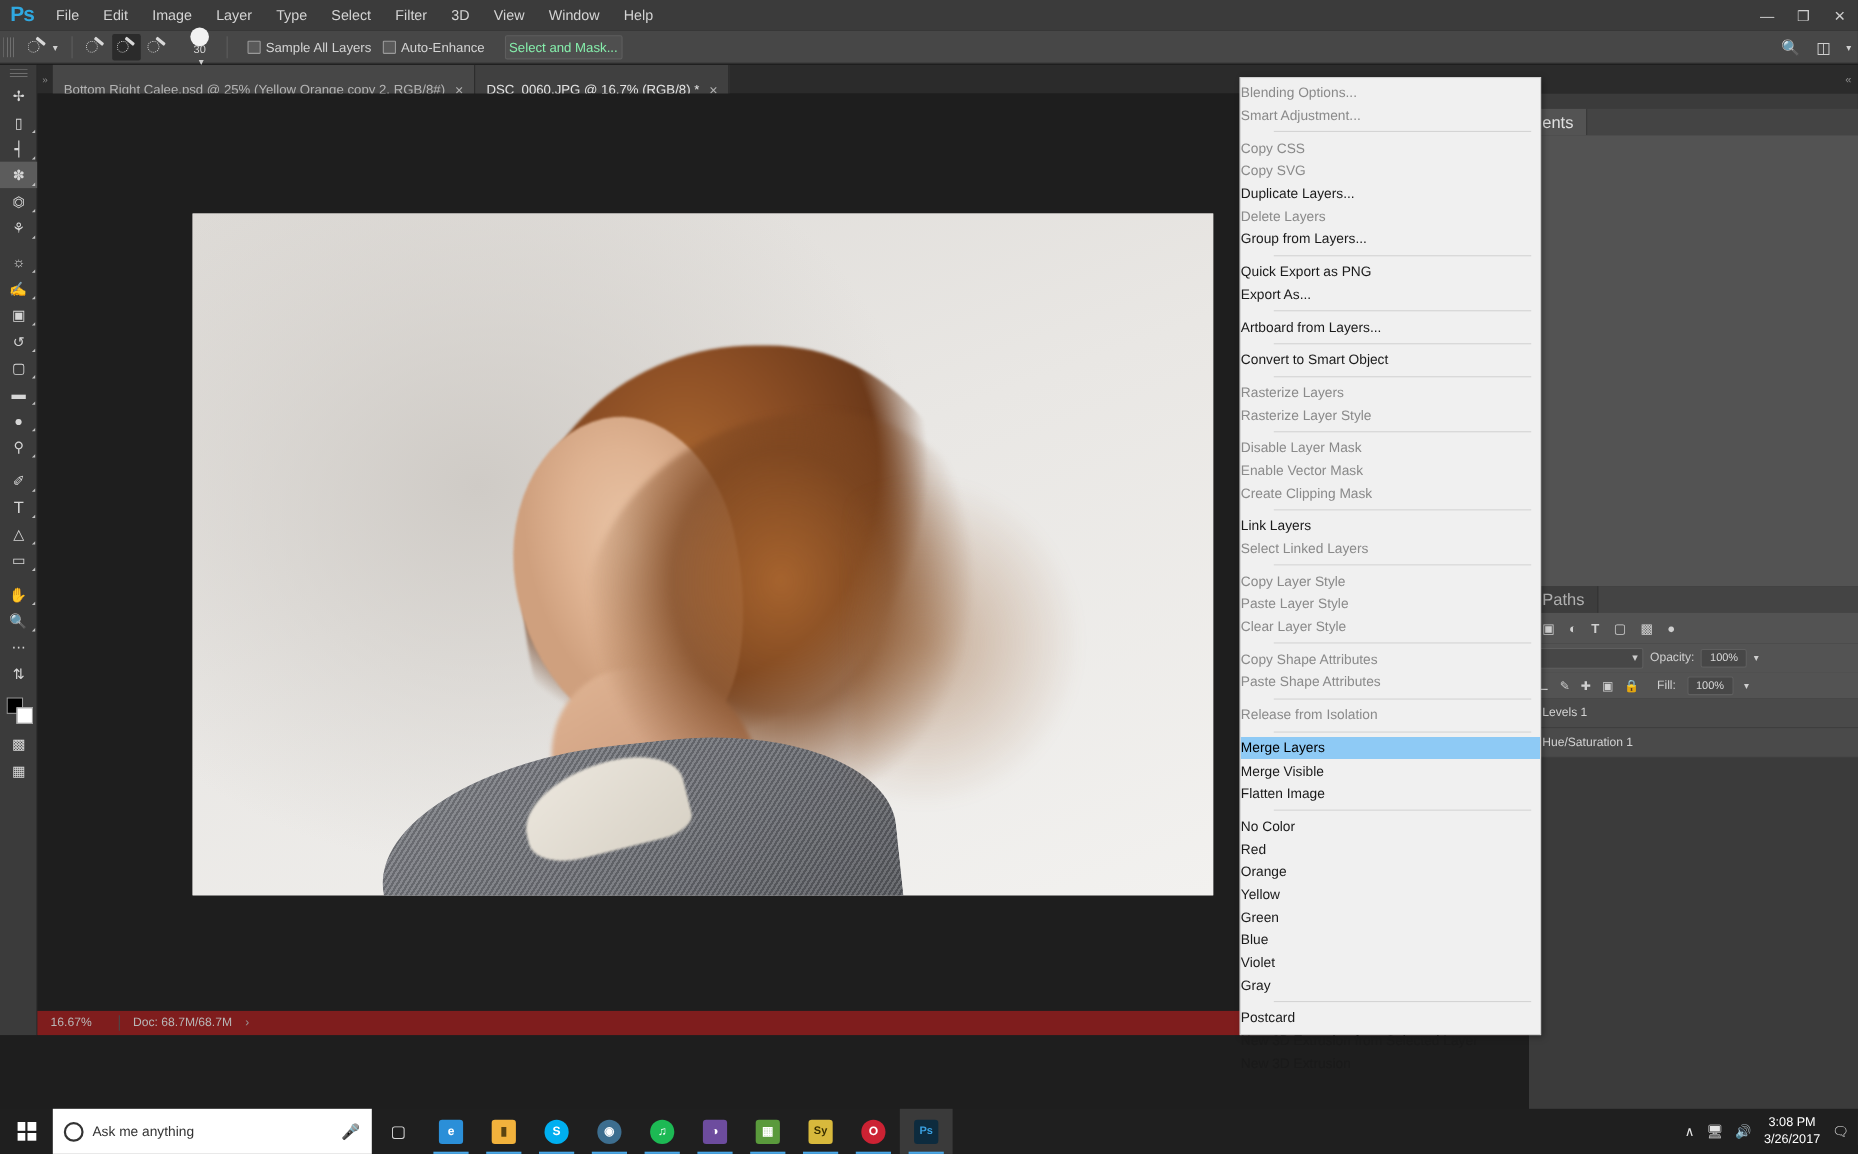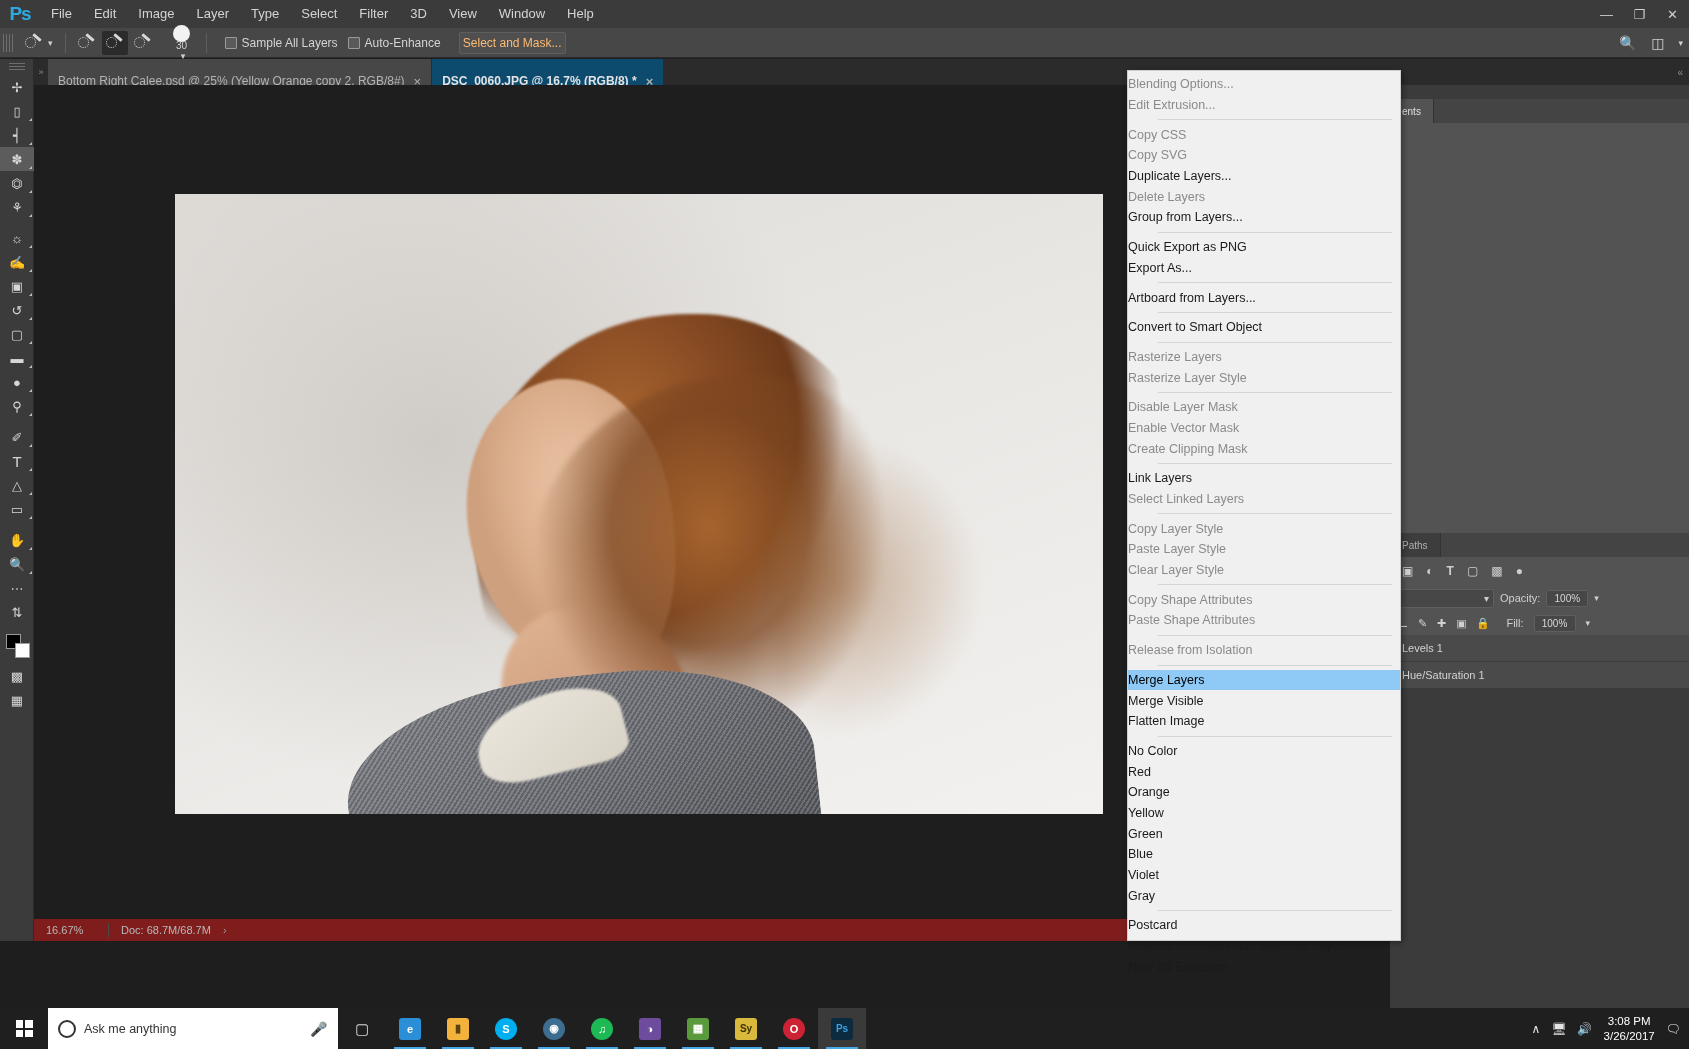--- a/index.html
+++ b/index.html
@@ -81,21 +81,21 @@
     display: flex; align-items: center; color: #d4d4d4;
     font-size: 12px; margin-left: 10px;
   }
   .cbox {
     width: 12px; height: 12px; border: 1px solid #9a9a9a;
     background: #5a5a5a; margin-right: 5px; border-radius: 1px;
   }
   .sel-mask-btn {
     margin-left: 18px; width: 107px; height: 22px;
     background: #4f4f4f; border: 1px solid #5e5e5e; border-radius: 2px;
-    color: #fdba74; font-size: 12px; display: flex;
+    color: #86efac; font-size: 12px; display: flex;
     align-items: center; justify-content: center;
   }
   .opt-right { position: absolute; right: 6px; display: flex; align-items: center; gap: 14px; }
   .opt-right .ic { color: #d0d0d0; font-size: 14px; }
 
   
   .toolbar {
     position: absolute; left: 0; top: 59px; width: 34px; height: 882px;
     background: #3b3b3b; border-right: 1px solid #2b2b2b;
     padding-top: 4px;
@@ -131,21 +131,21 @@
     position: absolute; left: 34px; top: 59px; width: 1655px; height: 26px;
     background: #2b2b2b; display: flex; align-items: stretch;
   }
   .tabbar-grip { width: 14px; display:flex; align-items:center; justify-content:center;
     color:#8d8d8d; font-size:9px; }
   .doc-tab {
     display: flex; align-items: center; padding: 0 10px;
     font-size: 12px; background: #474747; color: #b4b4b4;
     border-right: 1px solid #2b2b2b; height: 44px;
   }
-  .doc-tab.active { background: #0c4a6e; color: #e3e3e3; font-weight: bold; }
+  .doc-tab.active { background: #404040; color: #e3e3e3; }
   .tab-close { margin-left: 9px; font-size: 13px; color: #b0b0b0; }
   .tabbar-right {
     margin-left: auto; display: flex; align-items: center;
     color: #8d8d8d; font-size: 10px; padding-right: 6px; gap: 8px;
   }
 
   
   .canvas-area {
     position: absolute; left: 34px; top: 85px; width: 1355px; height: 834px;
     background: #1e1e1e;
@@ -224,21 +224,21 @@
   .rightdock {
     position: absolute; left: 1389px; top: 85px; width: 300px; height: 856px;
     background: #3b3b3b; border-left: 1px solid #2b2b2b;
   }
   .panel-tabs-top {
     position: absolute; left: 0; top: 14px; width: 300px; height: 24px;
     background: #444; display: flex; align-items: stretch;
   }
   .ptab {
     padding: 0 12px; display: flex; align-items: center;
-    font-size: 10px; color: #b0b0b0; background: #3d3d3d;
+    font-size: 15px; color: #b0b0b0; background: #3d3d3d;
     border-right: 1px solid #333;
   }
   .ptab.active { background: #535353; color: #e0e0e0; }
   .panel-body-top {
     position: absolute; left: 0; top: 38px; width: 300px; height: 414px;
     background: #535353;
   }
   .layers-dock {
     position: absolute; left: 0; top: 448px; width: 300px; height: 508px;
     background: #3b3b3b;
@@ -526,21 +526,21 @@
         <span>◐</span>
         <span>📁</span>
         <span>✚</span>
         <span>🗑</span>
       </div>
     </div>
   </div>
 
   <div class="ctxmenu" id="ctxmenu">
       <div class="ctxitem disabled">Blending Options...</div>
-      <div class="ctxitem disabled">Edit Extrusion...</div>
+      <div class="ctxitem disabled">Smart Adjustment...</div>
       <div class="ctxsep"></div>
       <div class="ctxitem disabled">Copy CSS</div>
       <div class="ctxitem disabled">Copy SVG</div>
       <div class="ctxitem">Duplicate Layers...</div>
       <div class="ctxitem disabled">Delete Layers</div>
       <div class="ctxitem">Group from Layers...</div>
       <div class="ctxsep"></div>
       <div class="ctxitem">Quick Export as PNG</div>
       <div class="ctxitem">Export As...</div>
       <div class="ctxsep"></div>

